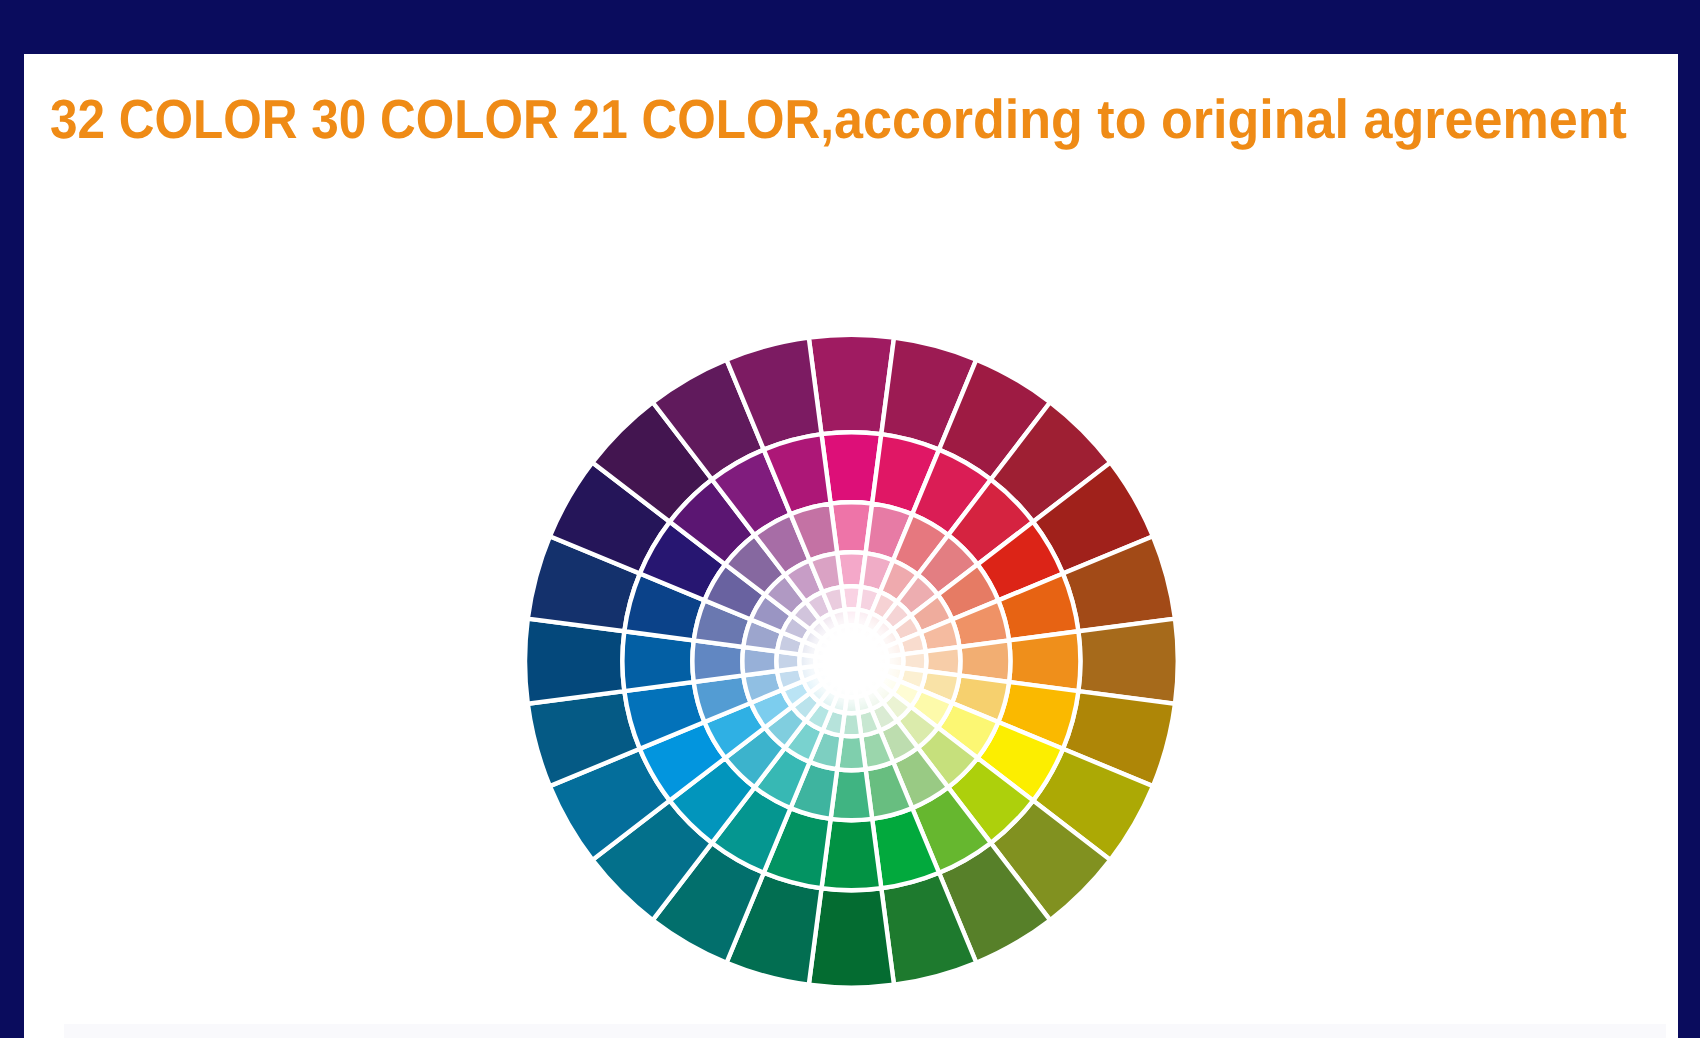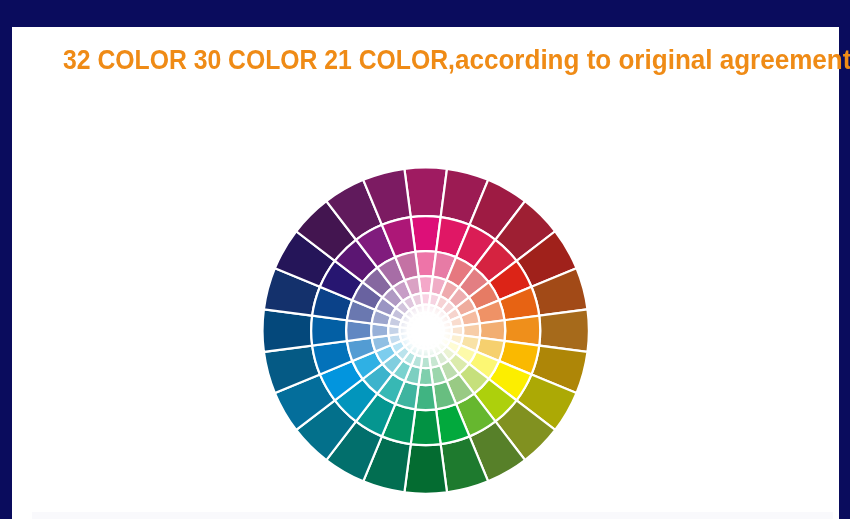--- a/index.html
+++ b/index.html
@@ -20,21 +20,21 @@
   #footer-band{position:absolute;left:32px;top:512px;width:801px;height:7px;}
 </style>
 </head>
 <body>
 
 <div id="frame">
   <div id="border-top" style="background: rgb(10, 12, 93);"></div>
   <div id="border-left" style="background: rgb(10, 12, 93);"></div>
   <div id="border-right" style="background: rgb(10, 12, 93);"></div>
   <div id="canvas"></div>
-  <div id="heading" style="color: rgb(239, 139, 22); margin-left: 38px;"><span class="seg-a">32 COLOR 30 COLOR 21 COLOR,</span><span class="seg-b">according to original agreement</span></div>
+  <div id="heading" style="color: rgb(239, 139, 22);"><span class="seg-a">32 COLOR 30 COLOR 21 COLOR,</span><span class="seg-b">according to original agreement</span></div>
   <svg id="wheel" width="850" height="519" viewBox="0 0 850 519">
       <path d="M404.40 168.80A163.2 163.2 0 0 1 447.00 168.80L440.65 217.08A114.5 114.5 0 0 0 410.75 217.08Z" fill="#9F1B61" stroke="#FFFFFF" stroke-width="2.2"></path>
       <path d="M447.00 168.80A163.2 163.2 0 0 1 488.15 179.82L469.52 224.82A114.5 114.5 0 0 0 440.65 217.08Z" fill="#9C1B53" stroke="#FFFFFF" stroke-width="2.2"></path>
       <path d="M488.15 179.82A163.2 163.2 0 0 1 525.05 201.12L495.40 239.76A114.5 114.5 0 0 0 469.52 224.82Z" fill="#9E1B43" stroke="#FFFFFF" stroke-width="2.2"></path>
       <path d="M525.05 201.12A163.2 163.2 0 0 1 555.18 231.25L516.54 260.90A114.5 114.5 0 0 0 495.40 239.76Z" fill="#9E1F33" stroke="#FFFFFF" stroke-width="2.2"></path>
       <path d="M555.18 231.25A163.2 163.2 0 0 1 576.48 268.15L531.48 286.78A114.5 114.5 0 0 0 516.54 260.90Z" fill="#A0211B" stroke="#FFFFFF" stroke-width="2.2"></path>
       <path d="M576.48 268.15A163.2 163.2 0 0 1 587.50 309.30L539.22 315.65A114.5 114.5 0 0 0 531.48 286.78Z" fill="#A24A17" stroke="#FFFFFF" stroke-width="2.2"></path>
       <path d="M587.50 309.30A163.2 163.2 0 0 1 587.50 351.90L539.22 345.55A114.5 114.5 0 0 0 539.22 315.65Z" fill="#A66A1B" stroke="#FFFFFF" stroke-width="2.2"></path>
       <path d="M587.50 351.90A163.2 163.2 0 0 1 576.48 393.05L531.48 374.42A114.5 114.5 0 0 0 539.22 345.55Z" fill="#AE8607" stroke="#FFFFFF" stroke-width="2.2"></path>
       <path d="M576.48 393.05A163.2 163.2 0 0 1 555.18 429.95L516.54 400.30A114.5 114.5 0 0 0 531.48 374.42Z" fill="#ACA905" stroke="#FFFFFF" stroke-width="2.2"></path>

